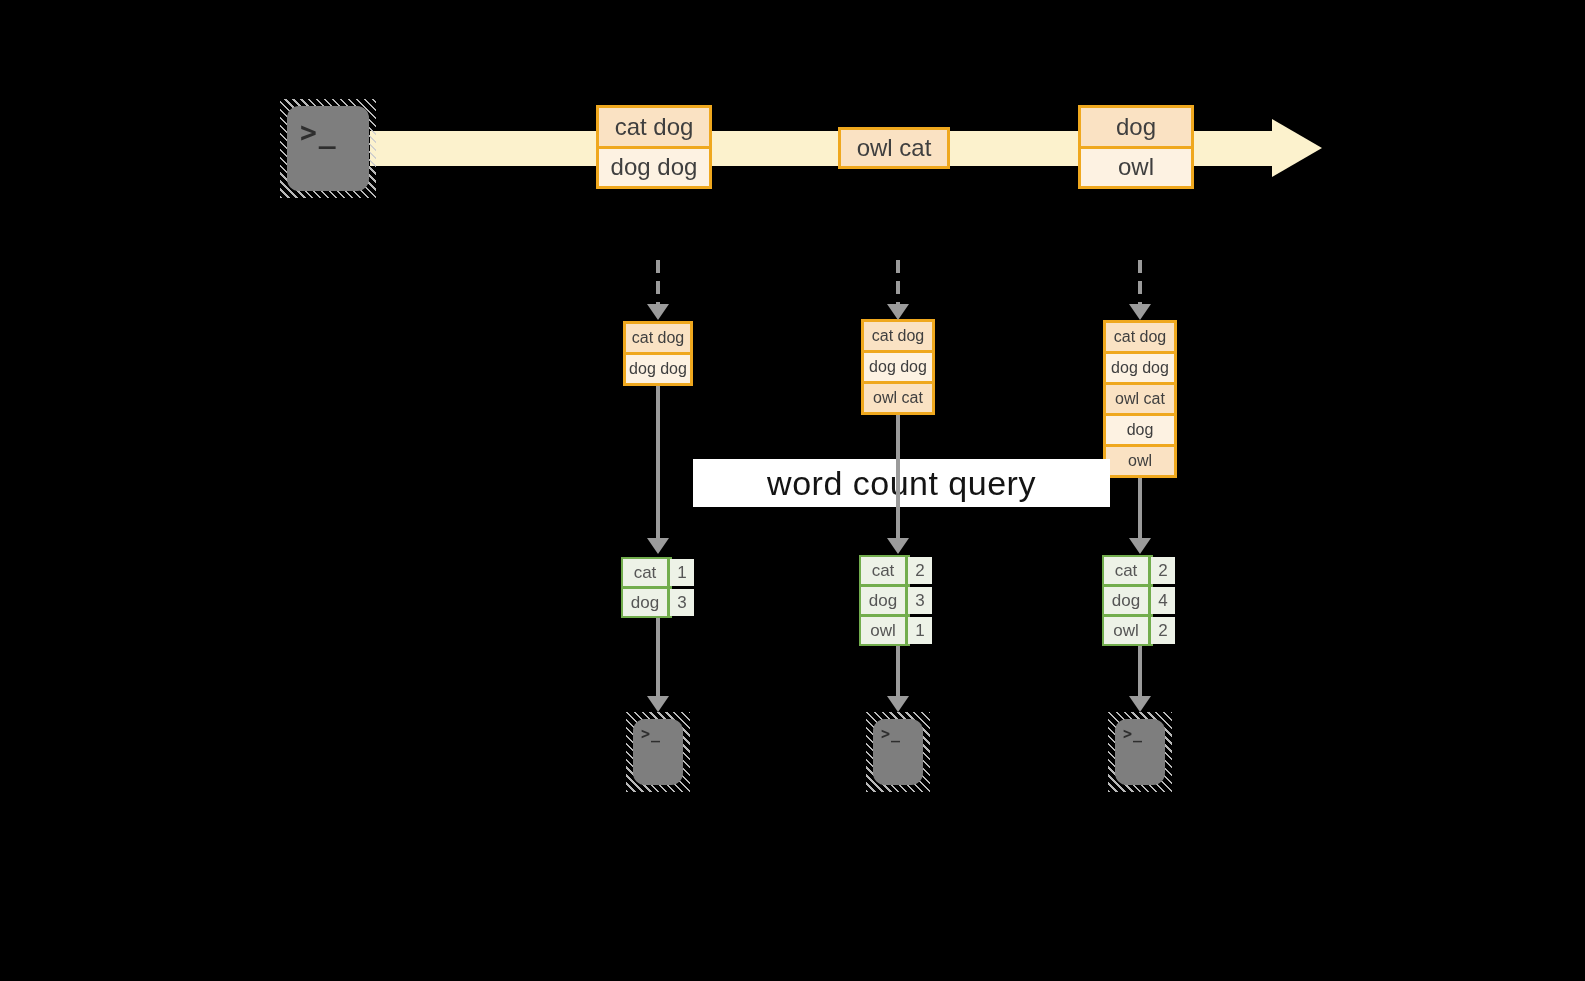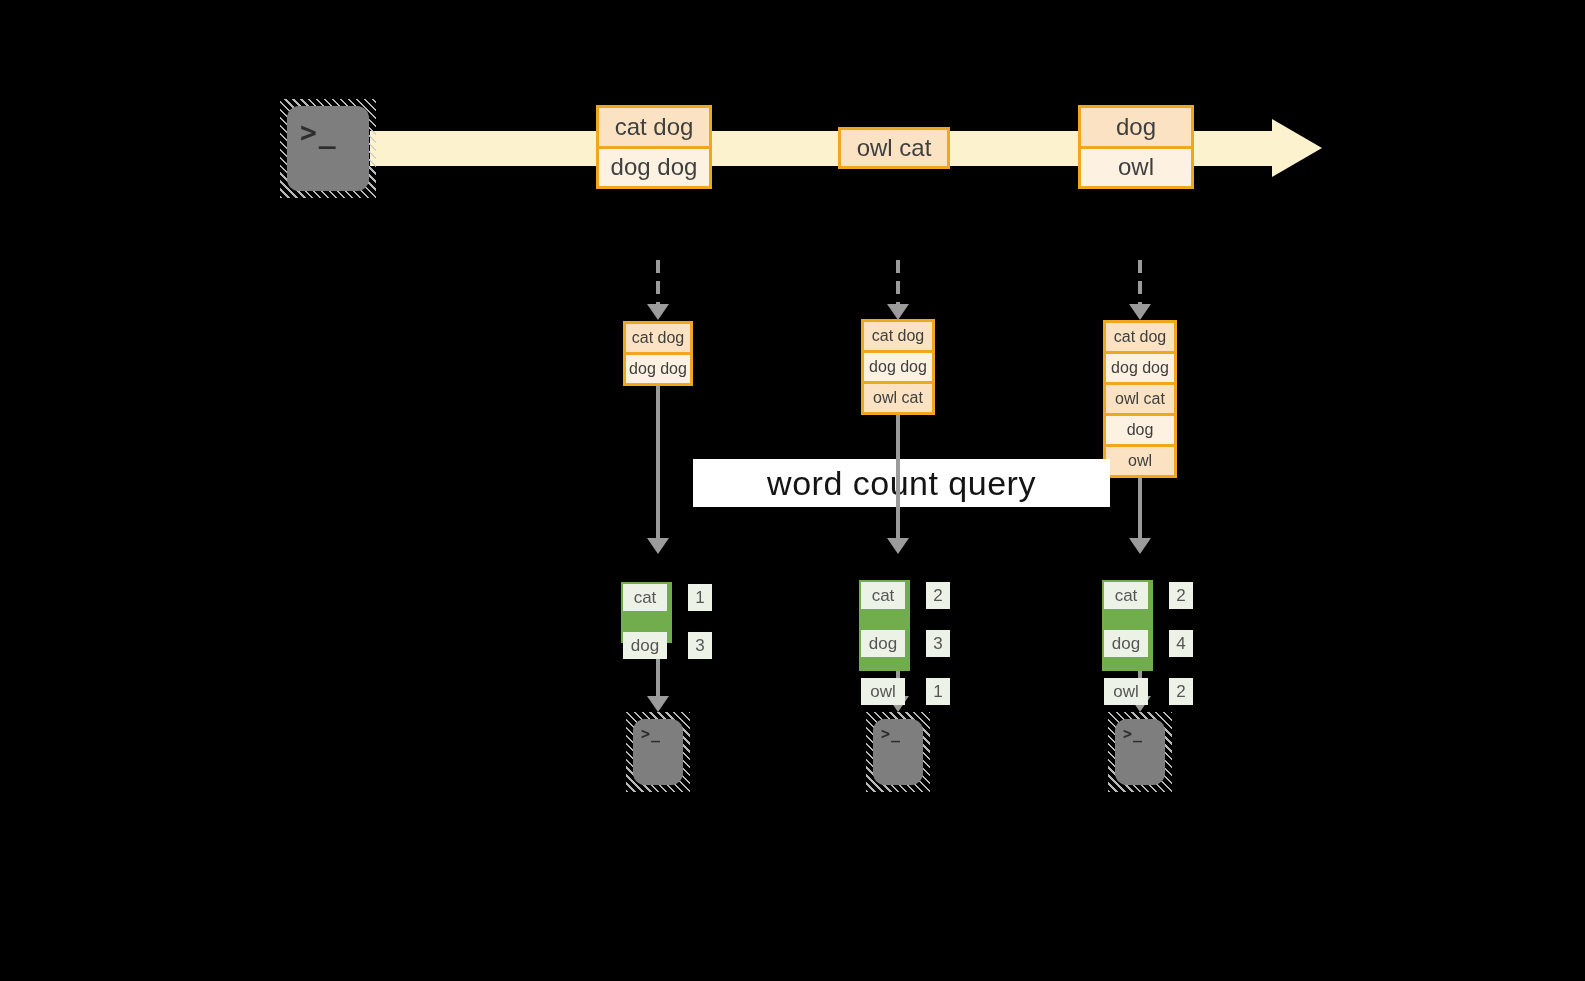--- a/index.html
+++ b/index.html
@@ -25,21 +25,21 @@
 
   
   .vline { position:absolute; width:4px; background:#9b9b9b; z-index:6; }
   .vdash { position:absolute; width:4px; z-index:6;
     background:repeating-linear-gradient(to bottom, #9b9b9b 0 13px, transparent 13px 21px); }
   .ahead { position:absolute; width:0; height:0; z-index:6;
     border-left:11px solid transparent; border-right:11px solid transparent; border-top:16px solid #9b9b9b; }
 
   
   .gtable { position:absolute; width:51px; border:2px solid #72ad4d; background:#72ad4d;
-    display:grid; grid-template-columns:44px 24px; grid-auto-rows:27px; gap:21px; z-index:7;margin-top:25px; }
+    display:grid; grid-template-columns:44px 24px; grid-auto-rows:27px; gap:3px; z-index:7; }
   .gcell { background:#edf2e7; display:flex; align-items:center; justify-content:center; color:#565656; font-size:17px; }
 
   
   .query-band { position:absolute; left:693px; top:459px; width:417px; height:48px; background:#ffffff;
     display:flex; align-items:center; justify-content:center; z-index:4; }
   .query-band span { font-size:34px; color:#141414; letter-spacing:0.5px; }
 
   
   .term { position:absolute; z-index:2; padding:7px;
     background:repeating-linear-gradient(45deg, rgba(205,205,205,0.9) 0 1.6px, rgba(0,0,0,0) 1.6px 5.6px); }

